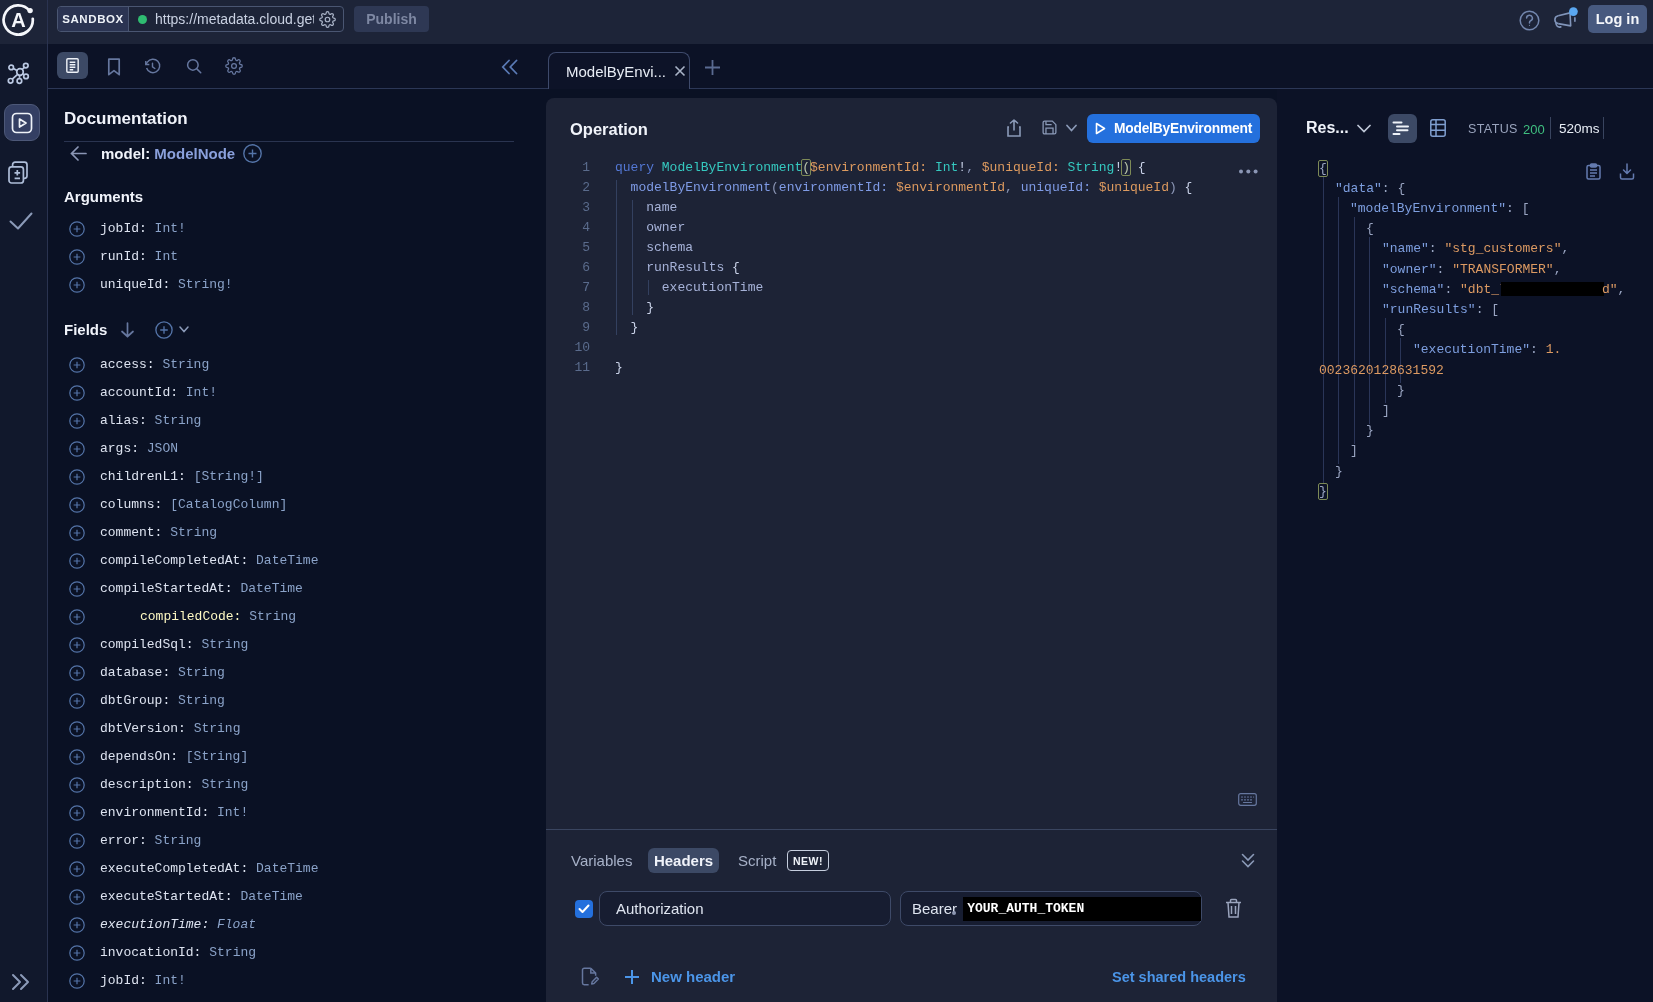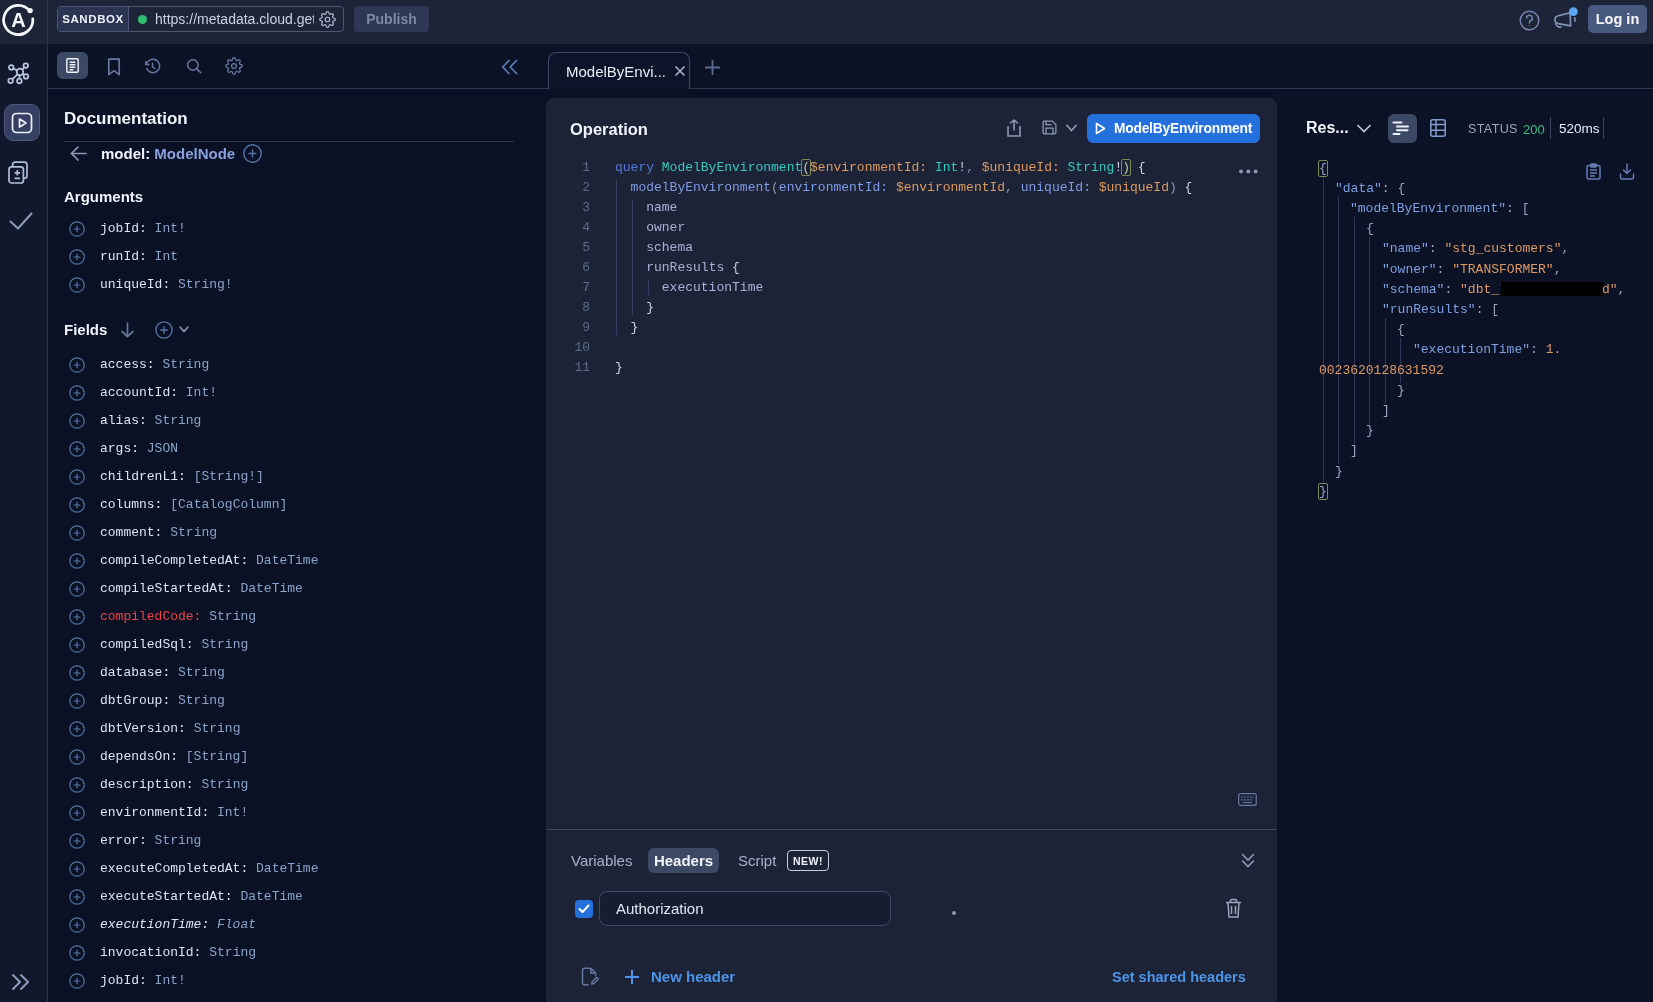--- a/index.html
+++ b/index.html
@@ -210,21 +210,21 @@
       <div class="abs mono" style="left:52px;top:464px;font-size:13px;"><span style="color:#dde3f0;">compileCompletedAt:</span><span style="color:#8ba3c9;"> DateTime</span></div>
       <svg class="abs" style="left:20.5px;top:492px;" width="16" height="16" viewBox="0 0 20 20" fill="none" stroke="#5474a8" stroke-width="1.5">
         <circle cx="10" cy="10" r="9"></circle>
         <path d="M10 5.8 v8.4 M5.8 10 h8.4"></path>
       </svg>
       <div class="abs mono" style="left:52px;top:492px;font-size:13px;"><span style="color:#dde3f0;">compileStartedAt:</span><span style="color:#8ba3c9;"> DateTime</span></div>
       <svg class="abs" style="left:20.5px;top:520px;" width="16" height="16" viewBox="0 0 20 20" fill="none" stroke="#5474a8" stroke-width="1.5">
         <circle cx="10" cy="10" r="9"></circle>
         <path d="M10 5.8 v8.4 M5.8 10 h8.4"></path>
       </svg>
-      <div class="abs mono" style="left:52px;top:520px;font-size:13px;"><span style="color:#ef4444;">compiledCode:</span><span style="color:#8ba3c9;"> String</span></div>
+      <div class="abs mono" style="left:52px;top:520px;font-size:13px;"><span style="color:#fef9c3;margin-left:40px;">compiledCode:</span><span style="color:#8ba3c9;"> String</span></div>
       <svg class="abs" style="left:20.5px;top:548px;" width="16" height="16" viewBox="0 0 20 20" fill="none" stroke="#5474a8" stroke-width="1.5">
         <circle cx="10" cy="10" r="9"></circle>
         <path d="M10 5.8 v8.4 M5.8 10 h8.4"></path>
       </svg>
       <div class="abs mono" style="left:52px;top:548px;font-size:13px;"><span style="color:#dde3f0;">compiledSql:</span><span style="color:#8ba3c9;"> String</span></div>
       <svg class="abs" style="left:20.5px;top:576px;" width="16" height="16" viewBox="0 0 20 20" fill="none" stroke="#5474a8" stroke-width="1.5">
         <circle cx="10" cy="10" r="9"></circle>
         <path d="M10 5.8 v8.4 M5.8 10 h8.4"></path>
       </svg>
       <div class="abs mono" style="left:52px;top:576px;font-size:13px;"><span style="color:#dde3f0;text-align:right;">database:</span><span style="color:#8ba3c9;"> String</span></div>
@@ -359,20 +359,26 @@
   </svg>
 
   <div class="abs" style="left:575px;top:900px;width:18px;height:18px;background:#2470dd;border-radius:4px;"></div>
   <svg class="abs" style="left:578px;top:904px;" width="12" height="10" viewBox="0 0 12 10" fill="none" stroke="#fff" stroke-width="2">
       <path d="M1.5 5 4.5 8 10.5 1.5" stroke-linecap="round" stroke-linejoin="round"></path>
     </svg>
 
   <div class="abs" style="left:599px;top:891px;width:292px;height:35px;background:#171d31;border:1px solid #3e4a68;border-radius:8px;display:flex;align-items:center;">
     <span style="margin-left:16px;color:#dfe5f0;font-size:15px;">Authorization</span>
   </div>
+  <div class="abs" style="left:900px;top:891px;width:302px;height:35px;background:#171d31;border:1px solid #3e4a68;border-radius:8px;display:flex;align-items:center;">
+    <span style="margin-left:11px;color:#dfe5f0;font-size:15px;">Bearer&nbsp;</span>
+    <div style="margin-left:2px;width:240px;height:24px;background:#000;display:flex;align-items:center;">
+      <span class="mono" style="margin-left:4px;color:#fff;font-size:13px;font-weight:bold;letter-spacing:0;">YOUR_AUTH_TOKEN</span>
+    </div>
+  </div>
 
   <div class="abs" style="left:952px;top:911px;width:4px;height:4px;border-radius:50%;background:#8d97b2;"></div>
 
   <svg class="abs" style="left:1225px;top:898px;" width="17" height="21" viewBox="0 0 17 21" fill="none" stroke="#9aa4bd" stroke-width="1.5">
     <path d="M1 4.5 h15 M5.5 4.5 V2.5 a1 1 0 0 1 1 -1 h4 a1 1 0 0 1 1 1 V4.5 M3 4.5 l1 14.5 h9 l1 -14.5"></path>
     <path d="M6.5 8 v8 M10.5 8 v8"></path>
   </svg>
 
   <svg class="abs" style="left:579px;top:966px;" width="21" height="21" viewBox="0 0 24 24" fill="none" stroke="#66779f" stroke-width="1.7">
     <path d="M13.5 2.5 H6 a2 2 0 0 0 -2 2 v15 a2 2 0 0 0 2 2 h5"></path>

